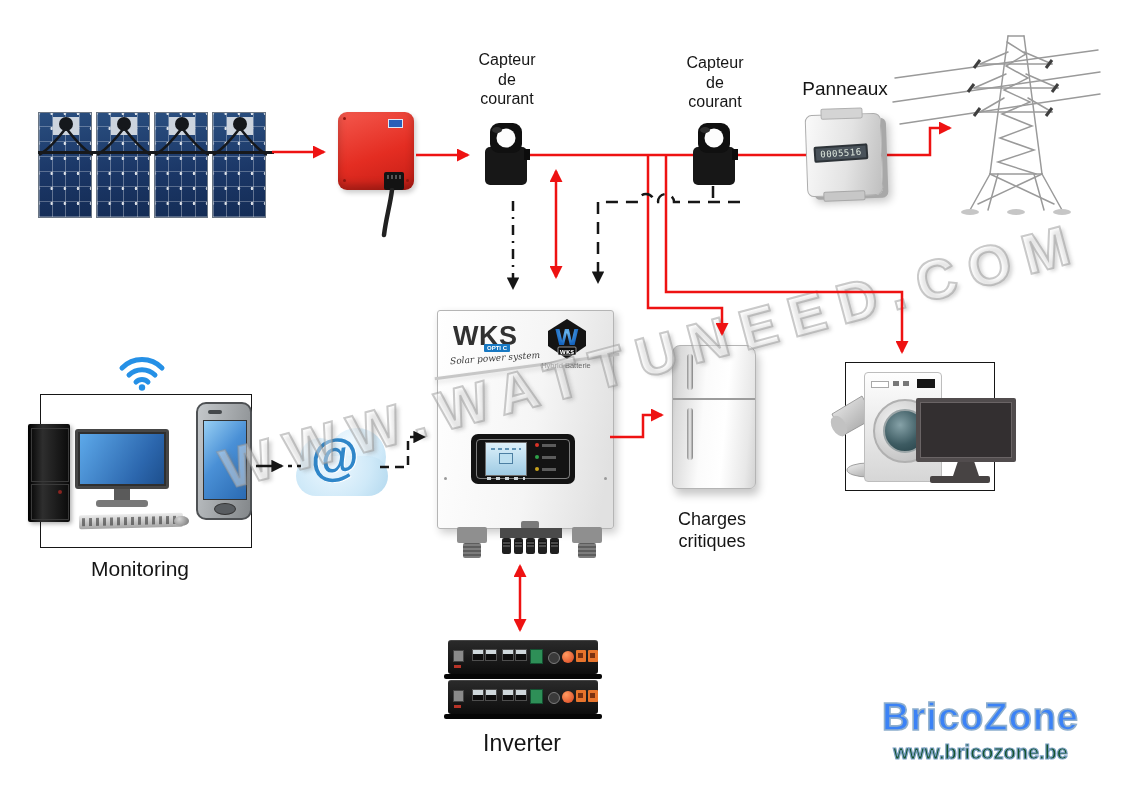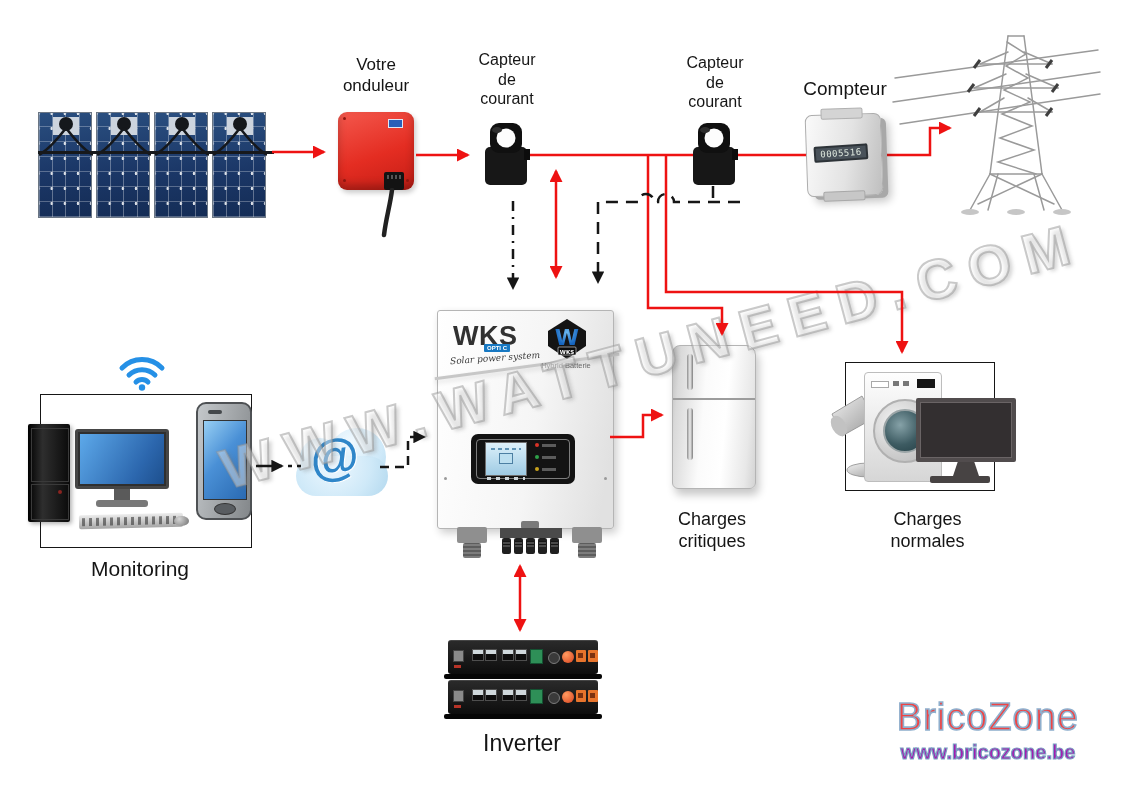--- a/index.html
+++ b/index.html
@@ -175,22 +175,22 @@
   .b-t{position:absolute;top:9px;width:10px;height:12px;background:#e8742c;border-radius:1px}
   .b-t::after{content:"";position:absolute;left:2px;top:3px;width:5px;height:5px;background:#7c3110}
 
   
   #wm{position:absolute;left:222px;top:438px;z-index:3;white-space:nowrap;
       font-size:56px;font-weight:bold;letter-spacing:13px;
       transform:rotate(-15deg);transform-origin:0 50%;
       color:rgba(255,255,255,.38);-webkit-text-stroke:2px rgba(150,150,150,.5);
       text-shadow:3px 3px 4px rgba(110,110,110,.28)}
   #bz{position:absolute;right:44px;bottom:30px;text-align:center;z-index:6}
-  #bz-name{font-size:38px;font-weight:normal;letter-spacing:1px;color:#ef4444;-webkit-text-stroke:1.6px #8fafcd}
-  #bz-url{font-size:20px;font-weight:bold;color:#a21caf;-webkit-text-stroke:1.2px #7a9fc2;margin-top:2px}
+  #bz-name{font-size:38px;font-weight:bold;letter-spacing:1px;color:#3b82f6;-webkit-text-stroke:1.6px #8fafcd}
+  #bz-url{font-size:20px;font-weight:bold;color:#14532d;-webkit-text-stroke:1.2px #7a9fc2;margin-top:2px}
 </style>
 </head>
 <body>
 
 <div id="stage">
 
   <svg class="wires" id="wires-behind" width="1123" height="794" style="z-index:1">
     <defs>
       <marker id="ra0" viewBox="0 0 10 10" refX="8.5" refY="5" markerWidth="5.2" markerHeight="5.2" orient="auto">
         <path d="M0 0 L10 5 L0 10 z" fill="#ee1212"></path>
@@ -469,27 +469,25 @@
     </g>
     <g fill="none" stroke="#161616" stroke-width="2.5">
       <path d="M256 466 H282" marker-end="url(#ba)"></path>
       <path d="M288 466 H302" stroke-dasharray="4 5"></path>
       <path d="M380 467 H408 V437 H424" stroke-dasharray="9 6" marker-end="url(#ba)"></path>
       <path d="M513 201 V288" stroke-dasharray="10 6 2 6" marker-end="url(#ba)"></path>
       <path d="M713 186 V202 M740 202 H674 A8 8 0 0 0 658 202 H654 A8 8 0 0 0 638 202 H598 V282" stroke-dasharray="12 8" marker-end="url(#ba)"></path>
     </g>
   </svg>
 
-  <div class="lbl" id="lbl-onduleur">Votre onduleur</div>
   <div class="lbl" id="lbl-ct1">Capteur de courant</div>
   <div class="lbl" id="lbl-ct2">Capteur de courant</div>
-  <div class="lbl" id="lbl-meter">Compteur</div>
+  <div class="lbl" id="lbl-meter">Panneaux</div>
   <div class="lbl" id="lbl-monitoring">Monitoring</div>
   <div class="lbl" id="lbl-critical">Charges critiques</div>
-  <div class="lbl" id="lbl-normal">Charges normales</div>
   <div class="lbl" id="lbl-battery">Inverter</div>
 
   <div id="bz">
     <div id="bz-name">BricoZone</div>
     <div id="bz-url">www.bricozone.be</div>
   </div>
 
 </div>
 
 </body></html>

